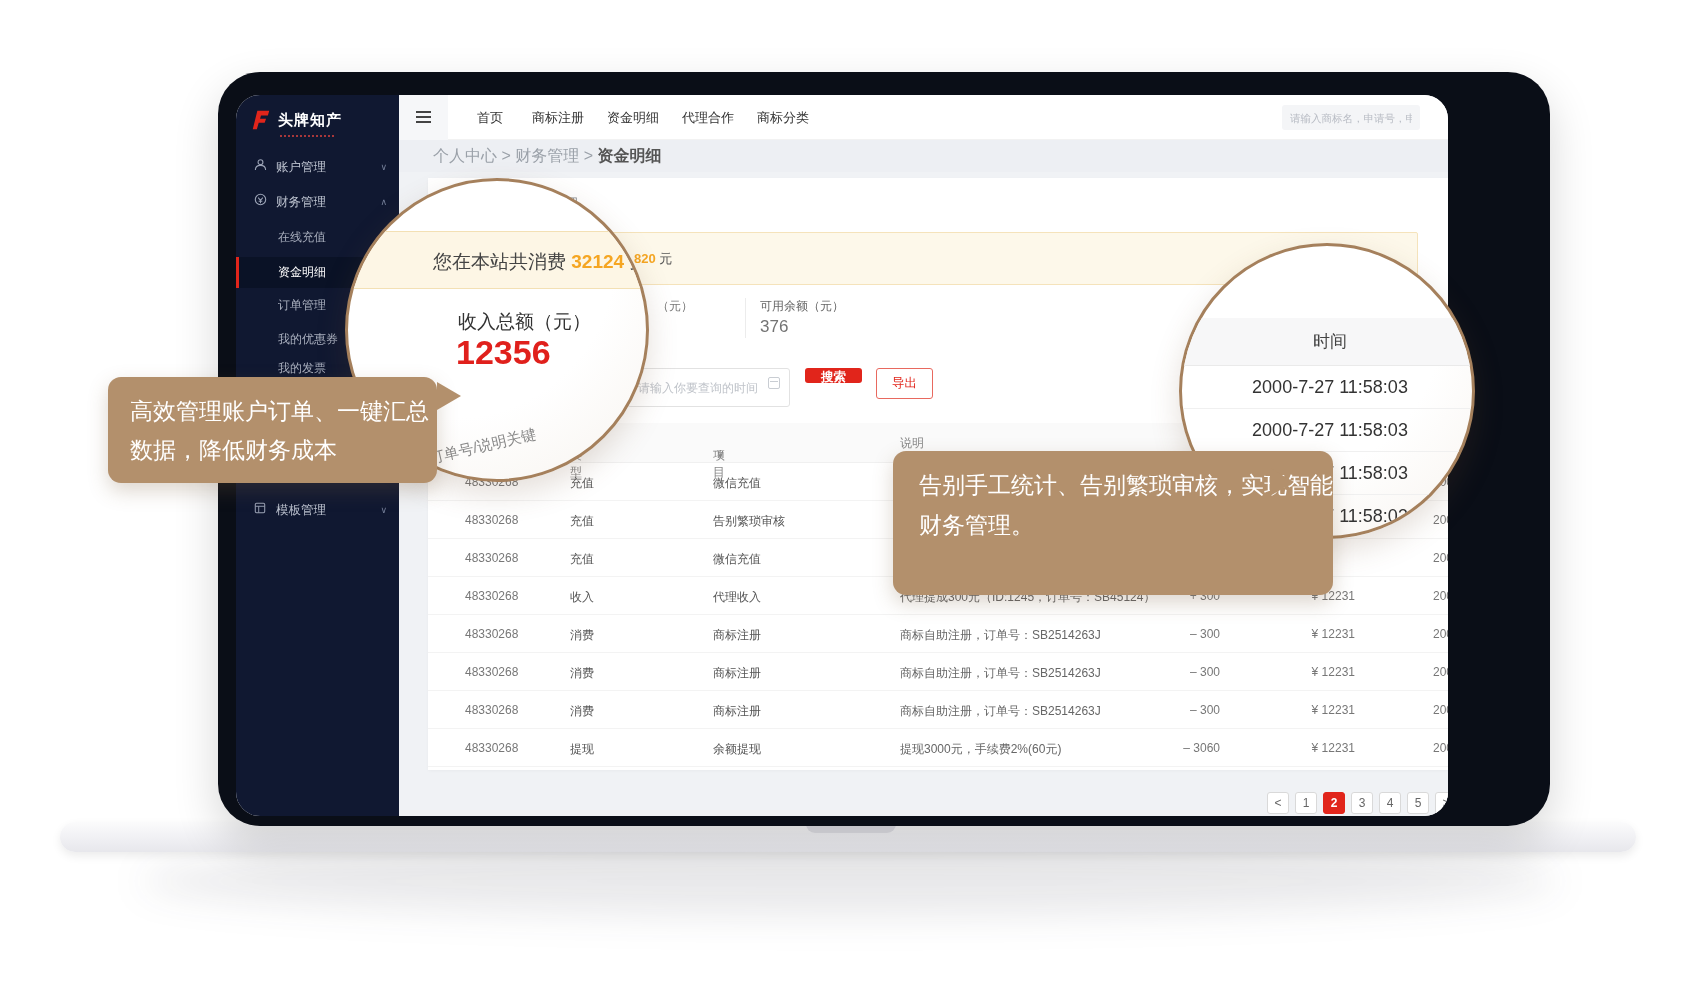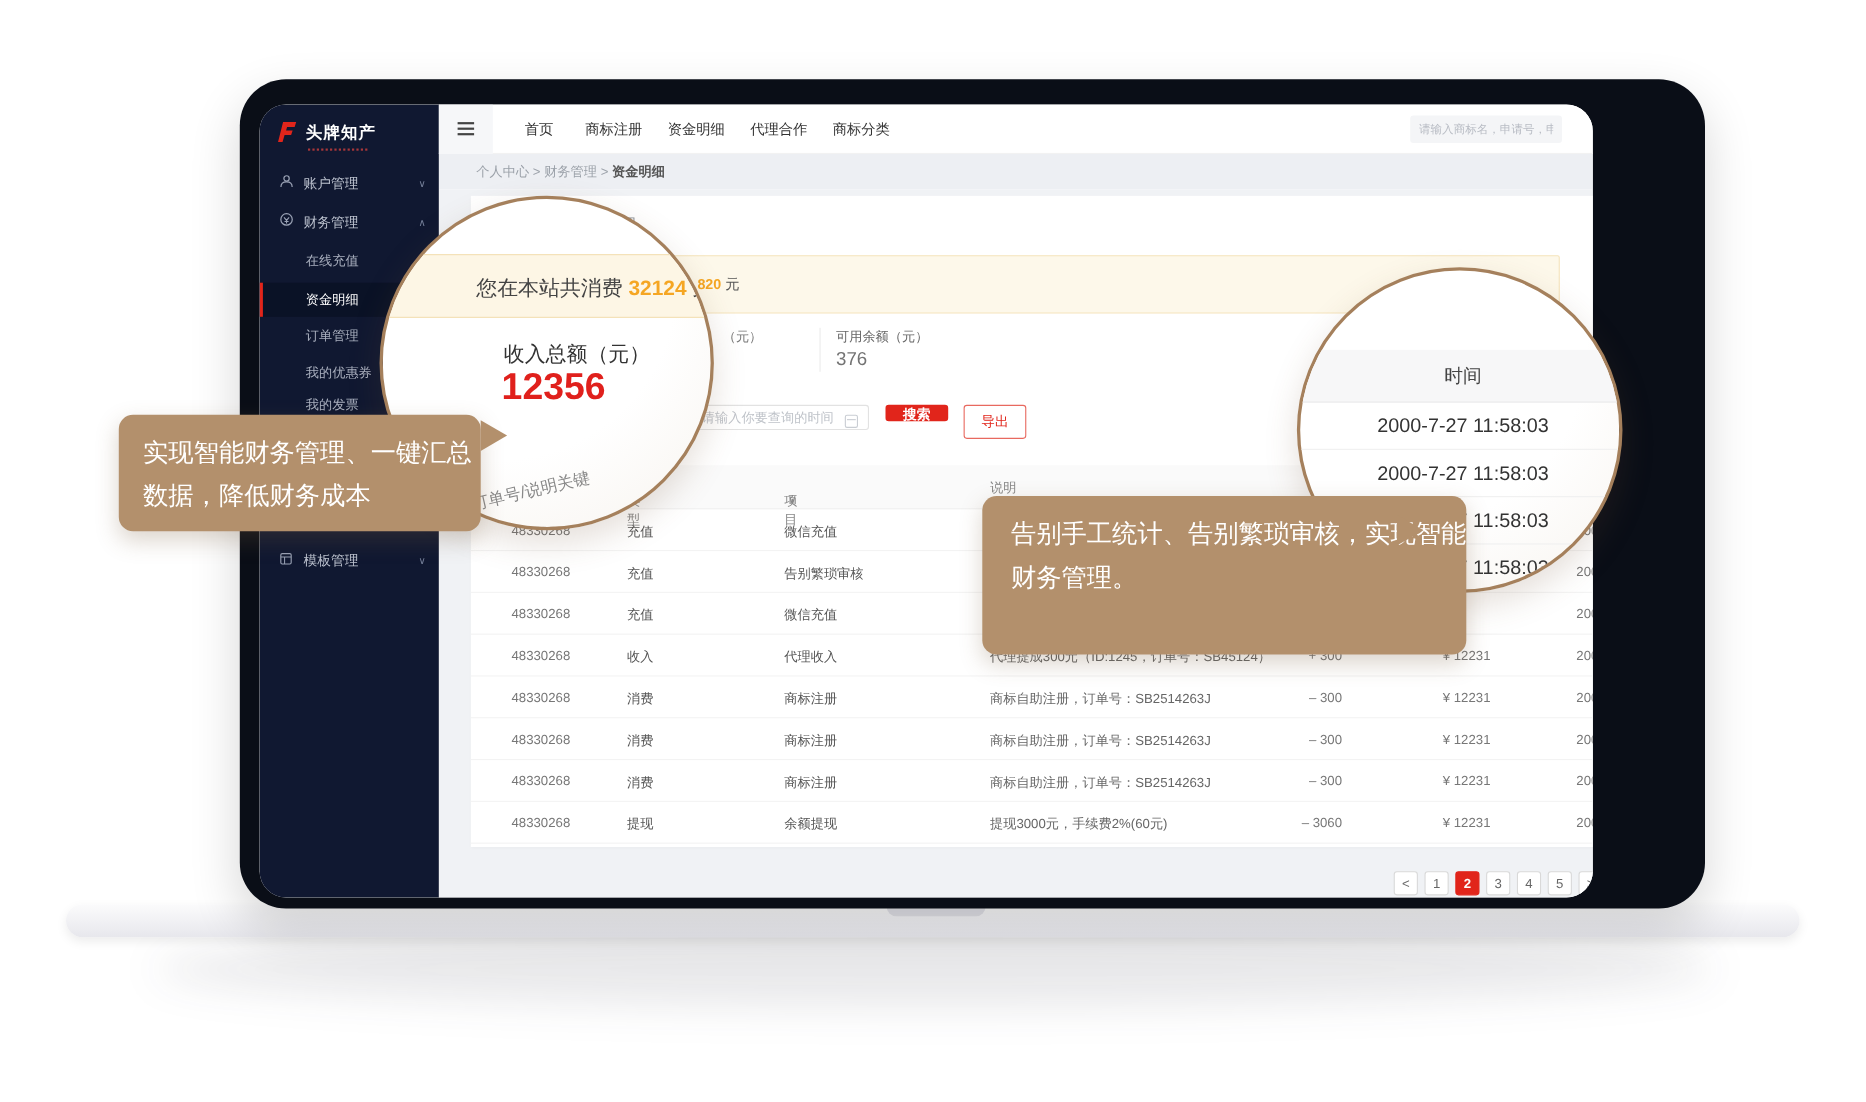--- a/index.html
+++ b/index.html
@@ -37,41 +37,41 @@
   .burger-strip{left:0;top:0;width:49px;height:45px;background:#f6f7f9;}
   .burger{left:17px;top:16px;width:15px;height:12px;}
   .burger span{display:block;height:2px;background:#444;margin-bottom:3px;}
   .nav-item{top:0;height:45px;line-height:45px;font-size:13px;color:#333;}
   .search-box{right:28px;top:10px;width:138px;height:25px;background:#f4f5f7;border:none;border-radius:3px;
     font-size:10.5px;color:#444;padding:0 8px;}
   .search-box::placeholder{color:#b8bcc4;}
 
   
   .crumbbar{left:163px;top:45px;width:1049px;height:32px;background:#edeff3;}
-  .crumb{left:34px;top:0;height:32px;line-height:32px;font-size:12px;color:#9aa0a8;}
+  .crumb{left:34px;top:0;height:32px;line-height:32px;font-size:16px;color:#9aa0a8;}
   .crumb b{color:#555;font-weight:bold;}
 
   
   .content-bg{left:163px;top:77px;width:1049px;height:644px;background:#f0f2f5;}
   .card{left:192px;top:83px;width:1020px;height:592px;background:#fff;box-shadow:0 1px 3px rgba(0,0,0,.03);}
 
   .tab1{left:14px;top:16px;font-size:13px;color:#e1251b;font-weight:bold;}
   .tab1::after{content:"";position:absolute;left:0;top:24px;width:52px;height:2px;background:#e1251b;}
   .tab2{left:124px;top:16px;font-size:13px;color:#8a8f96;}
 
   .banner{left:14px;top:54px;width:976px;height:53px;background:#fdf8ea;border:1px solid #f5e3bb;border-radius:2px;}
   .banner-frag{position:absolute;left:191px;top:17px;font-size:13px;color:#555;}
   .banner-frag .num{color:#f5a623;font-weight:bold;}
 
   .stat-frag{left:229px;top:120px;font-size:12px;color:#777;}
   .stat-div{left:317px;top:120px;width:1px;height:40px;background:#ececec;}
   .stat-label{left:332px;top:120px;font-size:12px;color:#666;}
   .stat-value{left:332px;top:139px;font-size:17px;font-weight:normal;color:#737373;}
 
-  .date-input{left:199px;top:190px;width:163px;height:23px;border:1px solid #e2e2e2;border-radius:3px;
+  .date-input{left:199px;top:190px;width:163px;height:39px;border:1px solid #e2e2e2;border-radius:3px;
     background:#fff;font-size:12px;color:#444;padding:0 26px 0 10px;}
   .date-input::placeholder{color:#bfc3c9;}
   .cal-icon{left:340px;top:199px;width:12px;height:12px;border:1px solid #c9cdd3;border-radius:2px;}
   .cal-icon::before{content:"";position:absolute;left:1px;top:3px;width:8px;height:1px;background:#c9cdd3;}
   .btn-search{left:377px;top:190px;width:57px;height:15px;background:#e1251b;color:#fff;border:none;
     border-radius:3px;font-size:12.5px;font-weight:bold;}
   .btn-export{left:448px;top:190px;width:57px;height:31px;background:#fff;color:#e1251b;
     border:1px solid #e8695f;border-radius:3px;font-size:12.5px;}
 
   
@@ -354,18 +354,18 @@
 
   <div class="abs circle circ-right">
     <div class="zoom-timehead">时间</div>
     <div class="zoom-timerow" style="top:120px;">2000-7-27  11:58:03</div>
     <div class="zoom-timerow" style="top:163px;">2000-7-27  11:58:03</div>
     <div class="zoom-timerow" style="top:206px;">2000-7-27  11:58:03</div>
     <div class="zoom-timerow" style="top:249px;">2000-7-27  11:58:03</div>
     <div class="zoom-timepart">00-7-27  1</div>
   </div>
 
-  <div class="abs callout callout-left">实现智能财务管理、一键汇总数据，降低财务成本</div>
+  <div class="abs callout callout-left">高效管理账户订单、一键汇总数据，降低财务成本</div>
   <div class="abs pointer ptr-left"></div>
   <div class="abs callout callout-right">告别手工统计、告别繁琐审核，实现智能财务管理。</div>
   <div class="abs pointer ptr-right"></div>
 
 </div>
 
 </body></html>

